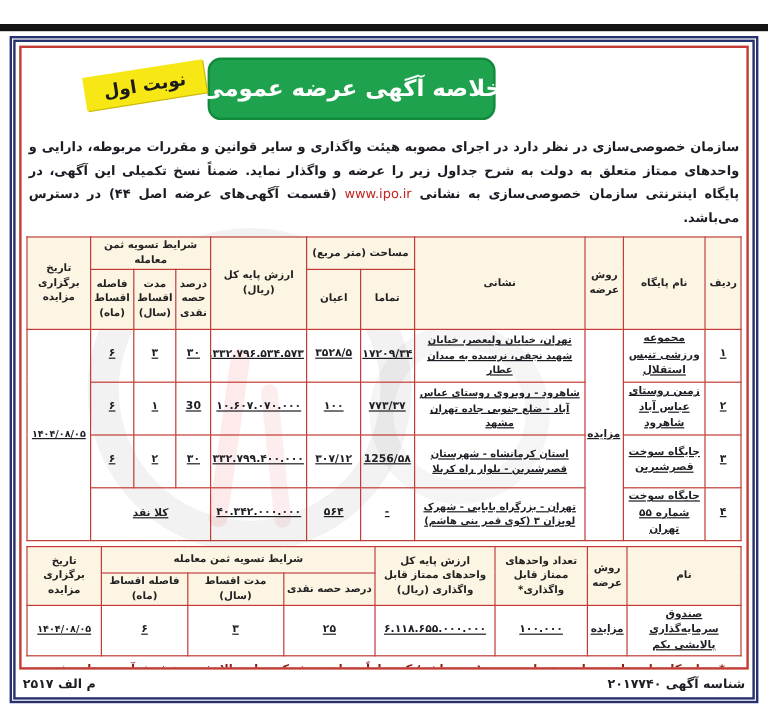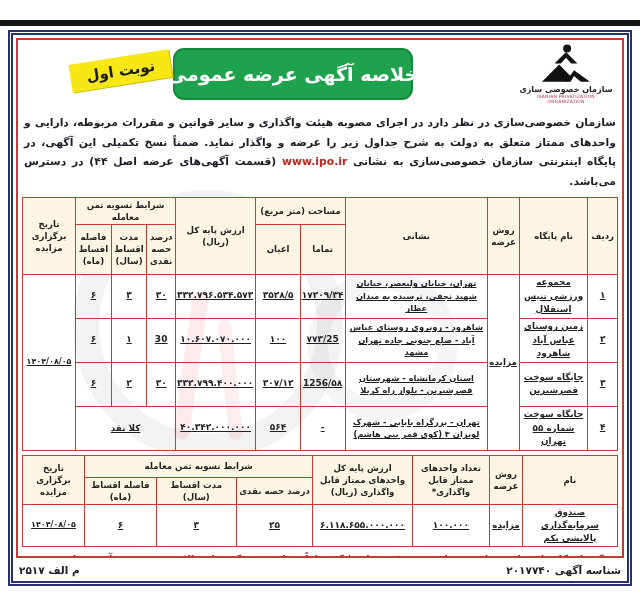--- a/index.html
+++ b/index.html
@@ -42,21 +42,21 @@
     position: absolute; top: 14px; left: 48px;
     background: #f6e715; color: #1b1b1b; font-weight: bold; font-size: 15px;
     padding: 5px 16px; transform: rotate(-9deg); box-shadow: 1px 1px 0 #c9b90a;
   }
 
   
   .intro {
     margin: 4px 2px 5px 2px; font-size: 10.8px; font-weight: bold;
     line-height: 1.82; text-align: justify; color: #1b1b24;
   }
-  .intro .url { color: #c0261f; font-weight: bold; direction: ltr; unicode-bidi: embed; }
+  .intro .url { color: #c0261f; font-weight: normal; direction: ltr; unicode-bidi: embed; }
 
   
   table { width: 100%; border-collapse: collapse; table-layout: fixed; direction: rtl; }
   th, td {
     border: 1.6px solid #c23b34; text-align: center; vertical-align: middle;
     font-weight: bold; padding: 1px 2px; overflow: hidden;
   }
   th { background: #fdf5e3; font-size: 8.6px; line-height: 1.4; color: #222; }
   td { font-size: 8.8px; line-height: 1.5; background: transparent; color: #1d1d24; text-decoration: underline; }
   .num { font-size: 9px; letter-spacing: 0.2px; white-space: nowrap; }
@@ -84,32 +84,20 @@
 
     <div class="wm wm-ring"></div>
     <div class="wm wm-ring2"></div>
     <div class="wm wm-diamond"></div>
     <div class="wm wm-bar1"></div>
     <div class="wm wm-bar2"></div>
 
     <div class="content">
 
       <div class="hdr">
-        <div class="logo-box">
-          <span>
-            <svg width="58" height="40" viewBox="0 0 100 70" fill="#111111" xmlns="http://www.w3.org/2000/svg">
-              <circle cx="52" cy="8" r="7"></circle>
-              <path d="M30 34 L50 14 L70 34 L59 34 L50 24 L41 34 Z"></path>
-              <path d="M8 66 L38 36 L60 58 L52 66 Z"></path>
-              <path d="M50 66 L64 46 L92 66 L76 66 L64 56 L58 66 Z"></path>
-            </svg>
-          </span>
-          <div class="org-fa">سازمان خصوصی سازی</div>
-          <div class="org-en">IRANIAN PRIVATIZATION ORGANIZATION</div>
-        </div>
         <div class="title-banner">«خلاصه آگهی عرضه عمومی»</div>
         <div class="edition-badge">نوبت اول</div>
       </div>
 
       <p class="intro">
         <span>سازمان خصوصی‌سازی در نظر دارد در اجرای مصوبه هیئت واگذاری و سایر قوانین و مقررات مربوطه، دارایی و واحدهای ممتاز متعلق به دولت به شرح جداول زیر را عرضه و واگذار نماید. ضمناً نسخ تکمیلی این آگهی، در پایگاه اینترنتی سازمان خصوصی‌سازی به نشانی</span>
         <span class="url" dir="ltr">www.ipo.ir</span>
         <span>(قسمت آگهی‌های عرضه اصل ۴۴) در دسترس می‌باشد.</span>
       </p>
 
@@ -155,21 +143,21 @@
           <td class="num">۱۳.۳۳۲.۷۹۶.۵۳۴.۵۷۳</td>
           <td class="num">۳۰</td>
           <td class="num">۳</td>
           <td class="num">۶</td>
           <td rowspan="4" class="num" style="font-size:8px">۱۴۰۴/۰۸/۰۵</td>
         </tr>
         <tr style="height:44px">
           <td class="num">۲</td>
           <td>زمین روستای عباس آباد شاهرود</td>
           <td class="addr">شاهرود - روبروی روستای عباس آباد - ضلع جنوبی جاده تهران مشهد</td>
-          <td class="num">۷۷۳/25</td>
+          <td class="num">۷۷۳/۳۷</td>
           <td class="num">۱۰۰</td>
           <td class="num">۱۰.۶۰۷.۰۷۰.۰۰۰</td>
           <td class="num">30</td>
           <td class="num">۱</td>
           <td class="num">۶</td>
         </tr>
         <tr style="height:44px">
           <td class="num">۳</td>
           <td>جایگاه سوخت قصرشیرین</td>
           <td class="addr">استان کرمانشاه - شهرستان قصرشیرین - بلوار راه کربلا</td>

